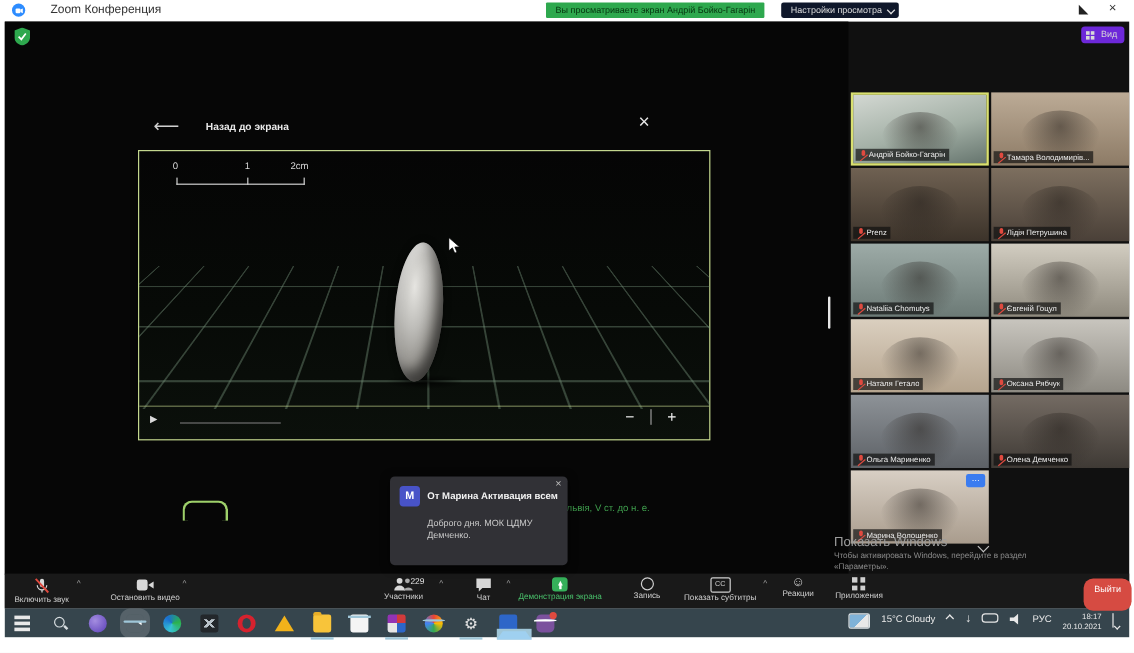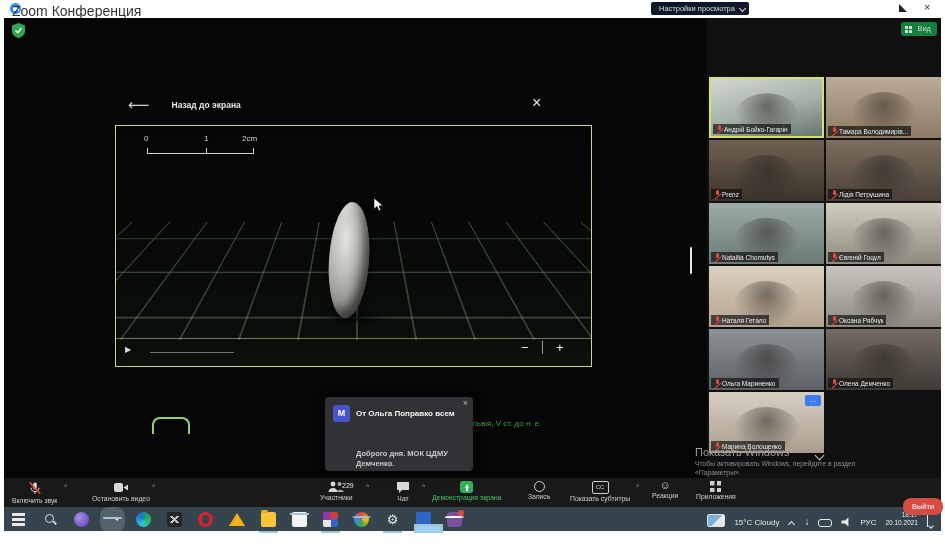--- a/index.html
+++ b/index.html
@@ -4,32 +4,32 @@
 <style>
   html,body{margin:0;padding:0;background:#fff;font-family:"Liberation Sans",sans-serif;}
   .screen{position:relative;width:945px;height:544px;background:#fff;overflow:hidden;}
   .abs{position:absolute;}
 
   
   .titlebar{left:0;top:0;width:945px;height:18px;background:#fff;}
   .zoom-logo{left:10px;top:3px;width:11px;height:11px;border-radius:50%;background:#2d8cff;}
   .zoom-logo::after{content:"";position:absolute;left:2.5px;top:3.5px;width:4px;height:4px;background:#fff;border-radius:1px;}
   .zoom-logo::before{content:"";position:absolute;left:7px;top:4px;border-top:1.5px solid transparent;border-bottom:1.5px solid transparent;border-right:2.5px solid #fff;width:0;height:2px;}
-  .win-title{left:12px;top:3px;font-size:14px;color:#333;}
+  .win-title{left:42px;top:3px;font-size:10px;color:#333;}
   .banner{left:455px;top:2px;height:13px;background:var(--accent-green,#2ea84e);color:#06330f;font-size:7.5px;line-height:13px;padding:0 8px;border-radius:1px;}
   .view-settings{left:651px;top:2px;height:13px;background:#0f172a;color:#ddd;font-size:7.5px;line-height:13px;padding:0 14px 0 8px;border-radius:2px;}
   .view-settings .chev{position:absolute;right:4px;top:4px;width:4px;height:4px;border-right:1px solid #ddd;border-bottom:1px solid #ddd;transform:rotate(45deg);}
   .restore-ic{left:899px;top:4px;width:0;height:0;border-left:8px solid transparent;border-top:8px solid #222;transform:rotate(180deg);}
   .close-ic{left:924px;top:1px;font-size:11px;color:#333;}
 
   
   .meeting{left:4px;top:18px;width:937px;height:489px;background:#101010;}
   .stage{left:0;top:0;width:703px;height:461px;background:#060606;}
   .shield{left:8px;top:5px;width:13px;height:15px;}
-  .view-btn{right:4px;top:4px;height:14px;background:#15803d;border-radius:3px;color:#d8d8d8;font-size:7.5px;line-height:14px;padding:0 6px 0 16px;}
+  .view-btn{right:4px;top:4px;height:14px;background:#6d28d9;border-radius:3px;color:#d8d8d8;font-size:7.5px;line-height:14px;padding:0 6px 0 16px;}
   .view-btn .grid-ic{position:absolute;left:4px;top:3.5px;width:7px;height:7px;background:
       linear-gradient(#d8d8d8,#d8d8d8) 0 0/3px 3px no-repeat,
       linear-gradient(#d8d8d8,#d8d8d8) 4px 0/3px 3px no-repeat,
       linear-gradient(#d8d8d8,#d8d8d8) 0 4px/3px 3px no-repeat,
       linear-gradient(#d8d8d8,#d8d8d8) 4px 4px/3px 3px no-repeat;}
 
   .back-row{left:124px;top:78px;color:#e8e8e8;font-size:9px;display:flex;align-items:center;gap:24px;}
   .back-arrow{font-size:15px;letter-spacing:-2px;color:#cfcfcf;}
   .back-label{font-weight:bold;font-size:8.5px;}
   .stage-close{left:528px;top:76px;font-size:16px;color:#e8e8e8;}
@@ -55,21 +55,21 @@
   .vp-timeline{left:34px;top:226px;width:84px;height:1px;background:#6f6f6f;}
 
   .green-bracket{left:148px;top:399px;width:34px;height:15px;border:2px solid #9ed06a;border-bottom:none;border-radius:8px 8px 0 0;}
   .stage-caption{left:462px;top:401px;font-size:8px;color:#3f9e4d;white-space:nowrap;}
 
   
   .chat-pop{left:321px;top:379px;width:148px;height:74px;background:#313136;border-radius:4px;box-shadow:0 2px 8px rgba(0,0,0,.6);z-index:5;}
   .chat-av{left:8px;top:8px;width:17px;height:17px;border-radius:3px;background:#4853c8;color:#fff;font-size:9px;font-weight:bold;text-align:center;line-height:17px;}
   .chat-title{left:31px;top:12px;font-size:8px;font-weight:bold;color:#f2f2f2;}
   .chat-close{right:5px;top:1px;color:#b8b8b8;font-size:9px;}
-  .chat-body{left:31px;top:52px;font-size:7.5px;color:#c9c9c9;line-height:10px;font-weight:bold;}
+  .chat-body{left:31px;top:34px;font-size:7.5px;color:#c9c9c9;line-height:10px;}
 
   
   .gallery{left:705px;top:59px;width:232px;height:378px;display:grid;grid-template-columns:115px 115px;grid-auto-rows:61px;gap:2px;}
   .tile{position:relative;overflow:hidden;box-sizing:border-box;background:#444;}
   .tile::after{content:"";position:absolute;left:50%;top:58%;width:58%;height:78%;transform:translate(-50%,-42%);border-radius:50% 50% 40% 40%;background:radial-gradient(ellipse at 50% 28%,rgba(35,30,26,.5),rgba(35,30,26,0) 72%);}
   .tile.active{border:2px solid var(--active-border,#d9e070);}
   .nmbar{position:absolute;left:2px;bottom:2px;display:flex;align-items:center;gap:2px;background:rgba(15,15,15,.68);padding:1px 3px;max-width:93%;z-index:2;}
   .nm{font-size:6.5px;color:#ececec;white-space:nowrap;overflow:hidden;text-overflow:ellipsis;}
   .micx{width:6px;height:8px;flex:none;position:relative;}
   .micx::before{content:"";position:absolute;left:2px;top:0;width:3px;height:5px;background:#e04a3f;border-radius:1.5px;}
@@ -97,28 +97,28 @@
   .share-ic::after{content:"";position:absolute;left:4.5px;top:3px;width:0;height:0;border-left:2.5px solid transparent;border-right:2.5px solid transparent;border-bottom:4px solid #fff;}
   .share-ic::before{content:"";position:absolute;left:6px;top:6px;width:1.5px;height:4px;background:#fff;}
   .rec-ic{width:11px;height:11px;border:1.5px solid #cfcfcf;border-radius:50%;box-sizing:border-box;}
   .cc-ic{width:15px;height:11px;border:1px solid #cfcfcf;border-radius:2px;font-size:6px;color:#cfcfcf;text-align:center;line-height:10px;}
   .smiley-ic{font-size:11px;line-height:11px;color:#cfcfcf;}
   .apps-ic{width:11px;height:11px;background:
      linear-gradient(#cfcfcf,#cfcfcf) 0 0/4.5px 4.5px no-repeat,
      linear-gradient(#cfcfcf,#cfcfcf) 6.5px 0/4.5px 4.5px no-repeat,
      linear-gradient(#cfcfcf,#cfcfcf) 0 6.5px/4.5px 4.5px no-repeat,
      linear-gradient(#cfcfcf,#cfcfcf) 6.5px 6.5px/4.5px 4.5px no-repeat;}
-  .leave-btn{left:899px;top:464px;width:40px;height:17px;background:var(--leave-red,#d64b42);border-radius:8px;color:#fff;font-size:7.5px;text-align:center;line-height:17px;z-index:4;margin-top:16px;}
+  .leave-btn{left:899px;top:464px;width:40px;height:27px;background:var(--leave-red,#d64b42);border-radius:8px;color:#fff;font-size:7.5px;text-align:center;line-height:17px;z-index:4;}
 
   
   .taskbar{left:4px;top:507px;width:937px;height:24px;background:#36454d;display:flex;align-items:center;}
   .tk{position:relative;width:15px;height:15px;margin-left:16px;flex:none;}
   .tk.active-slot{background:rgba(255,255,255,.16);box-shadow:0 0 0 5px rgba(255,255,255,.16);}
   .tk.ul::after{content:"";position:absolute;left:-2px;bottom:-6px;width:19px;height:2px;background:#9fc6d8;}
-  .tray{margin-left:auto;display:flex;align-items:flex-end;gap:9px;margin-right:10px;color:#e8e8e8;}
+  .tray{margin-left:auto;display:flex;align-items:flex-start;gap:9px;margin-right:10px;color:#e8e8e8;}
   .tray .txt{font-size:8px;white-space:nowrap;}
   .weather-ic{width:16px;height:11px;background:linear-gradient(135deg,#7fb2d8 55%,#e8e8e8 55%);border-radius:2px;border:1px solid #dfe6ea;}
   .tray-chev{width:7px;height:7px;position:relative;}
   .tray-chev::after{content:"";position:absolute;left:1px;top:2px;width:4px;height:4px;border-left:1.5px solid #e8e8e8;border-top:1.5px solid #e8e8e8;transform:rotate(45deg);}
   .dl-ic{font-size:10px;line-height:10px;}
   .link-ic{width:12px;height:6px;border:1.5px solid #e8e8e8;border-radius:3px;}
   .spk-ic{width:10px;height:10px;background:#e8e8e8;clip-path:polygon(0 35%,35% 35%,70% 5%,70% 95%,35% 65%,0 65%);}
   .timeblock{font-size:6.5px;line-height:8px;text-align:right;}
   .notif-ic{width:3px;height:12px;border-left:1.5px solid #e8e8e8;position:relative;}
   .notif-ic::after{content:"";position:absolute;left:1px;bottom:-1px;width:3px;height:3px;border-right:1px solid #e8e8e8;border-bottom:1px solid #e8e8e8;transform:rotate(45deg);}
@@ -153,20 +153,21 @@
   .ic-viber::before{content:"";position:absolute;right:-2px;top:-2px;width:6px;height:6px;background:#e04a3f;border-radius:50%;z-index:1;}
 </style>
 </head>
 <body>
 
 <div class="screen">
 
   <div class="abs titlebar">
     <div class="abs zoom-logo"></div>
     <div class="abs win-title">Zoom Конференция</div>
+    <div class="abs banner">Вы просматриваете экран Андрій Бойко-Гагарін</div>
     <div class="abs view-settings">
       <span>Настройки просмотра</span>
       <span class="chev"></span>
     </div>
     <div class="abs restore-ic"></div>
     <div class="abs close-ic">×</div>
   </div>
 
   <div class="abs meeting">
     <div class="abs stage"></div>
@@ -211,21 +212,21 @@
       <span class="abs vp-zoom" style="left:440px;">+</span>
       <span class="abs vp-play">▶</span>
       <div class="abs vp-timeline"></div>
     </div>
 
     <div class="abs green-bracket"></div>
     <div class="abs stage-caption">Ольвія, V ст. до н. е.</div>
 
     <div class="abs chat-pop">
       <div class="abs chat-av">М</div>
-      <div class="abs chat-title">От Ольга Поправко всем</div>
+      <div class="abs chat-title">От Марина Активация всем</div>
       <div class="abs chat-close">×</div>
       <div class="abs chat-body">
         <div>Доброго дня. МОК ЦДМУ</div>
         <div>Демченко.</div>
       </div>
     </div>
 
     <div class="abs gallery">
       <div class="tile active" style="background:linear-gradient(165deg,#d3d8d2,#a3b0a6 55%,#66756e);">
         <div class="nmbar">

